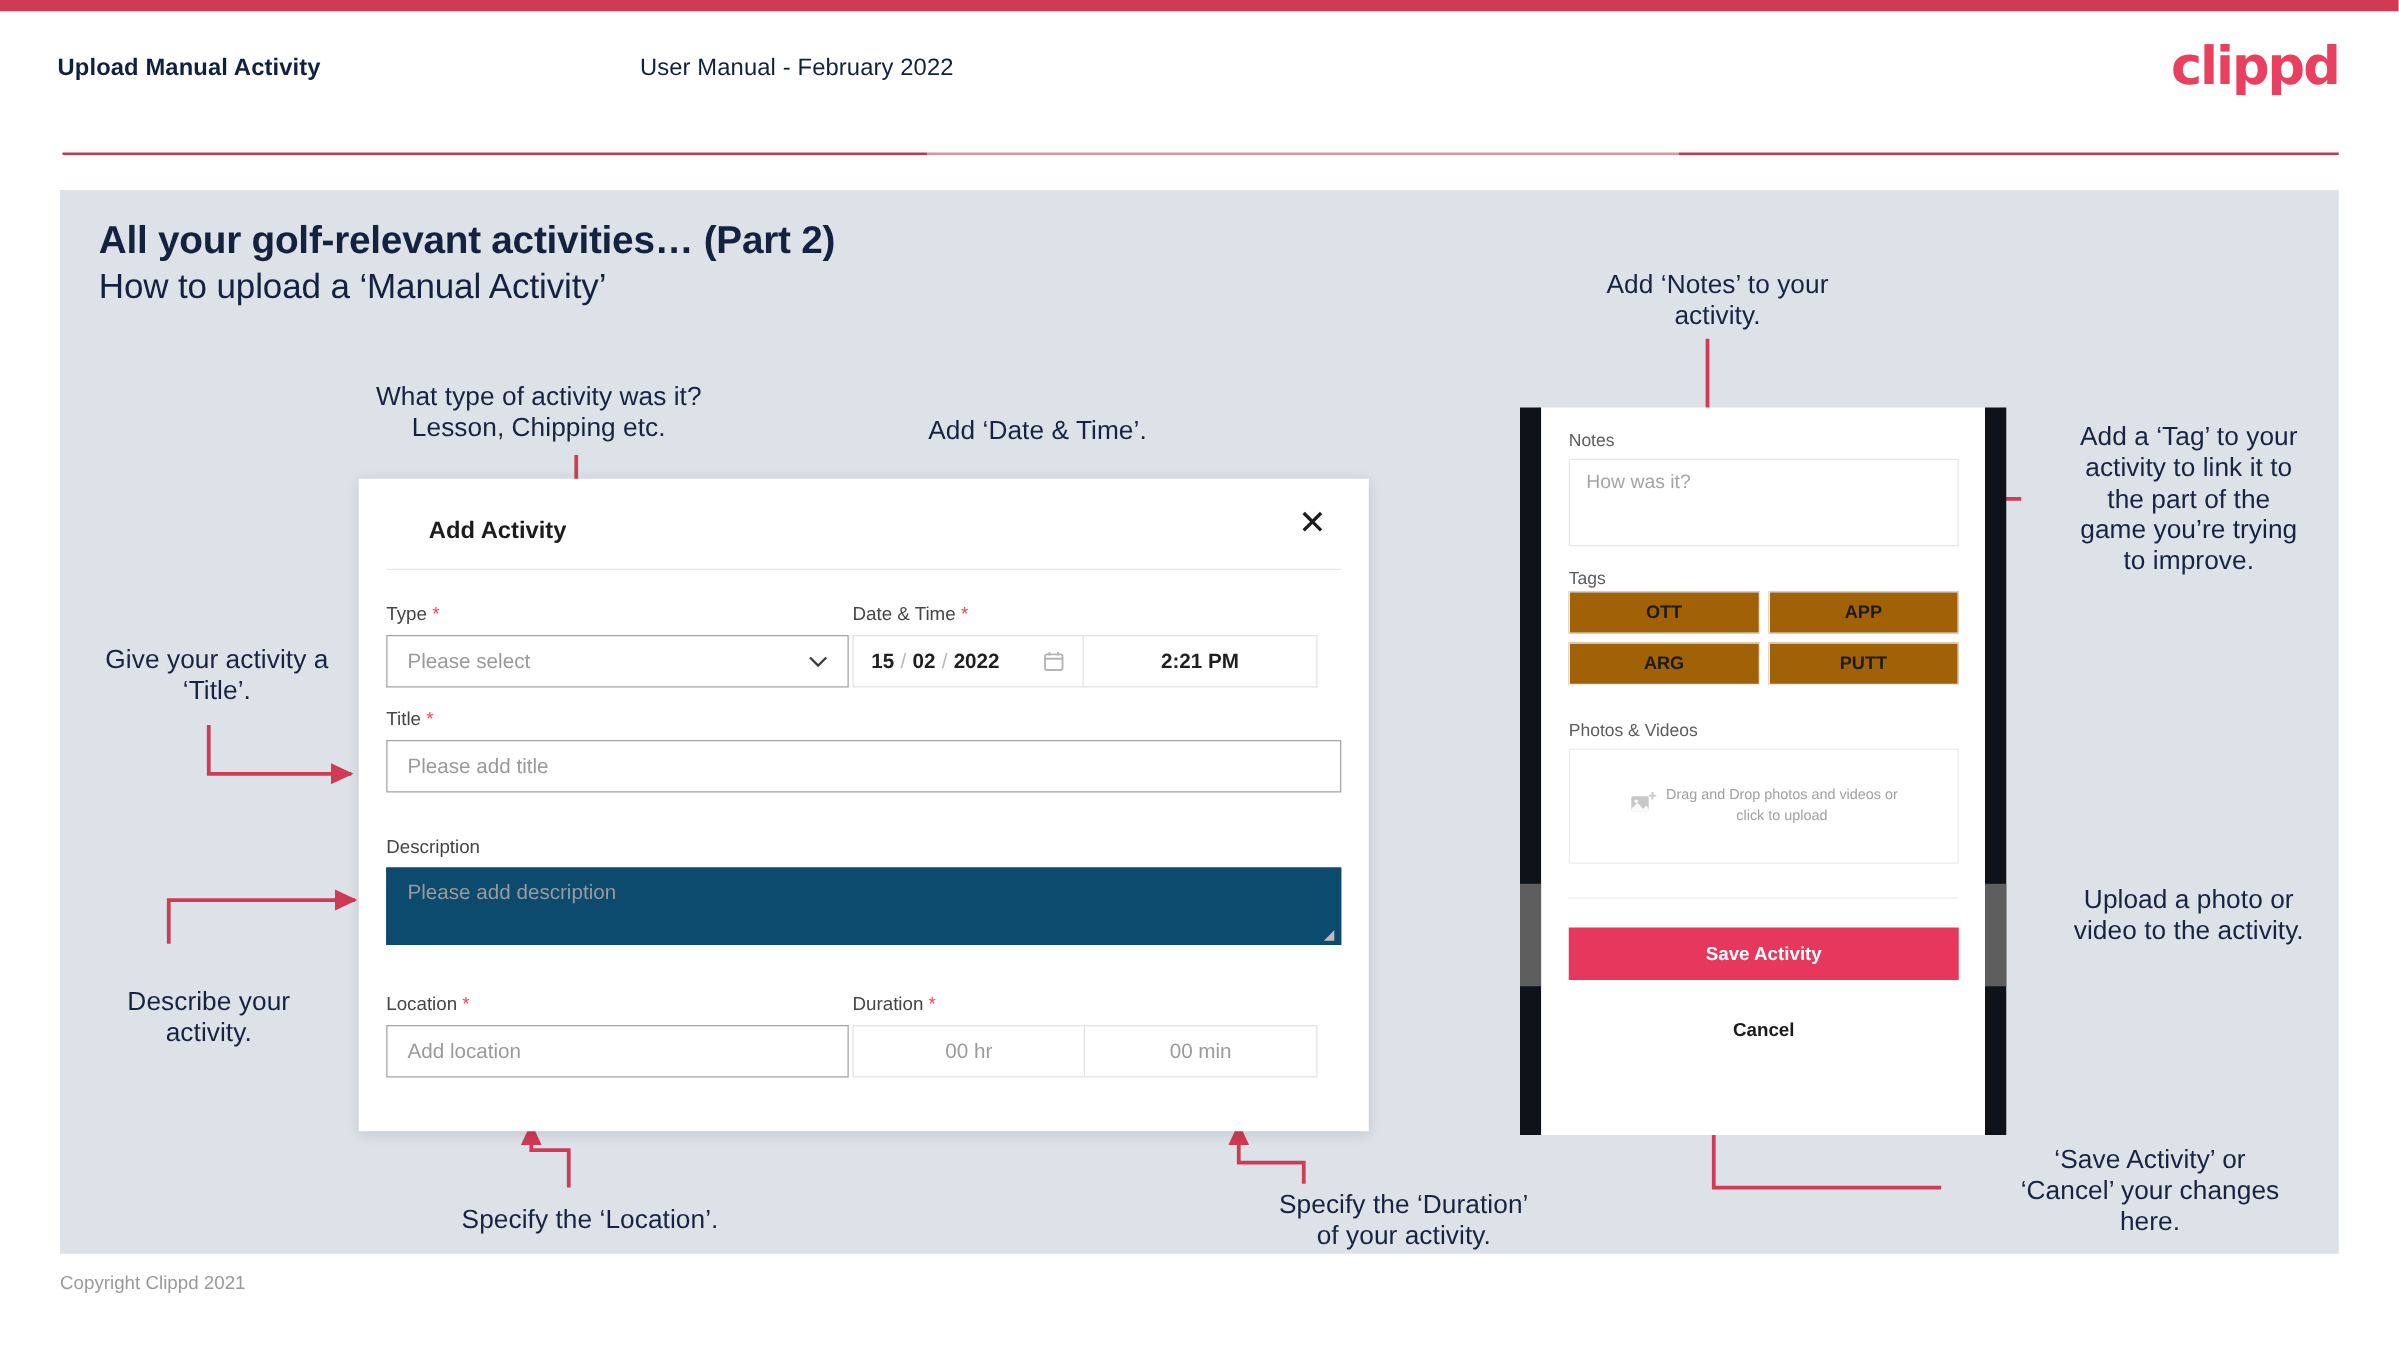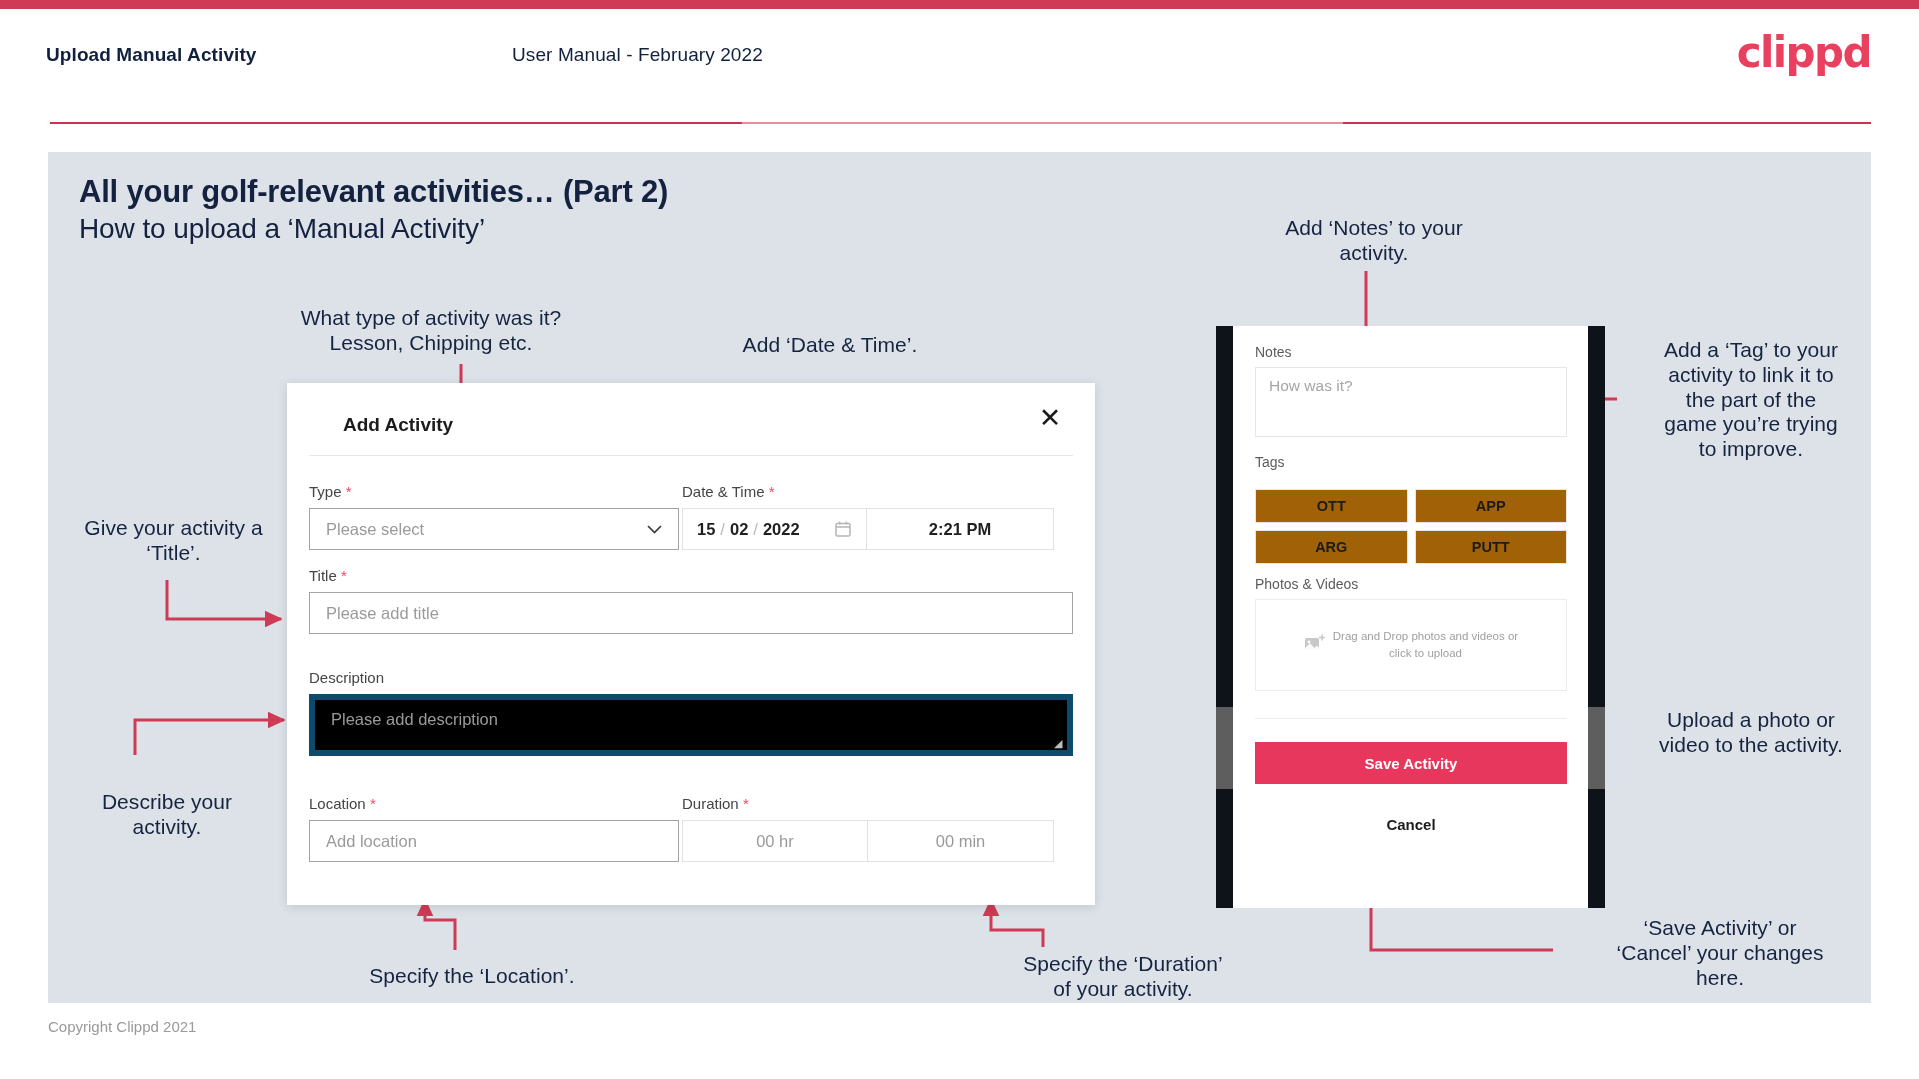--- a/index.html
+++ b/index.html
@@ -87,21 +87,21 @@
   .fld-label {
     font-size: 15px; color: #454545; margin-bottom: 8px; display: block;
   }
   .req { color: #f4445f; font-size: 15px; }
   .inp {
     border: 1px solid #a3a3a3; background: #fff; height: 42px;
     display: flex; align-items: center; padding: 0 16px;
     font-size: 16.5px; color: #9a9a9a;
   }
   .ta {
-    border: 6px solid #0c4a6e; background: #000000; height: 62px;
+    border: 1px solid #0c4a6e; background: #0c4a6e; height: 62px;
     padding: 10px 16px; font-size: 16.5px; color: #9a9a9a; position: relative;
   }
   .ta .grip {
     position: absolute; right: 3px; bottom: 2px; width: 10px; height: 10px;
     color: #bdbdbd; font-size: 11px; line-height: 10px;
   }
 
   .grp { position: absolute; }
   .chev { margin-left: auto; color: #3a3a3a; font-size: 14px; }
 
@@ -357,21 +357,21 @@
     <div class="phone-screen">
 
       <div style="position:absolute;left:22px;top:18px;width:312px;">
         <div class="ph-lbl" style="margin-bottom:7px;">Notes</div>
         <div class="ph-notes">
           <span>How was it?</span>
         </div>
       </div>
 
       <div style="position:absolute;left:22px;top:128px;width:312px;">
-        <div class="ph-lbl" style="margin-bottom:19px;">Tags</div>
+        <div class="ph-lbl" style="margin-bottom:3px;">Tags</div>
         <div class="tag-grid">
           <div class="tag-btn">OTT</div>
           <div class="tag-btn">APP</div>
           <div class="tag-btn">ARG</div>
           <div class="tag-btn">PUTT</div>
         </div>
       </div>
 
       <div style="position:absolute;left:22px;top:250px;width:312px;">
         <div class="ph-lbl" style="margin-bottom:7px;">Photos &amp; Videos</div>

